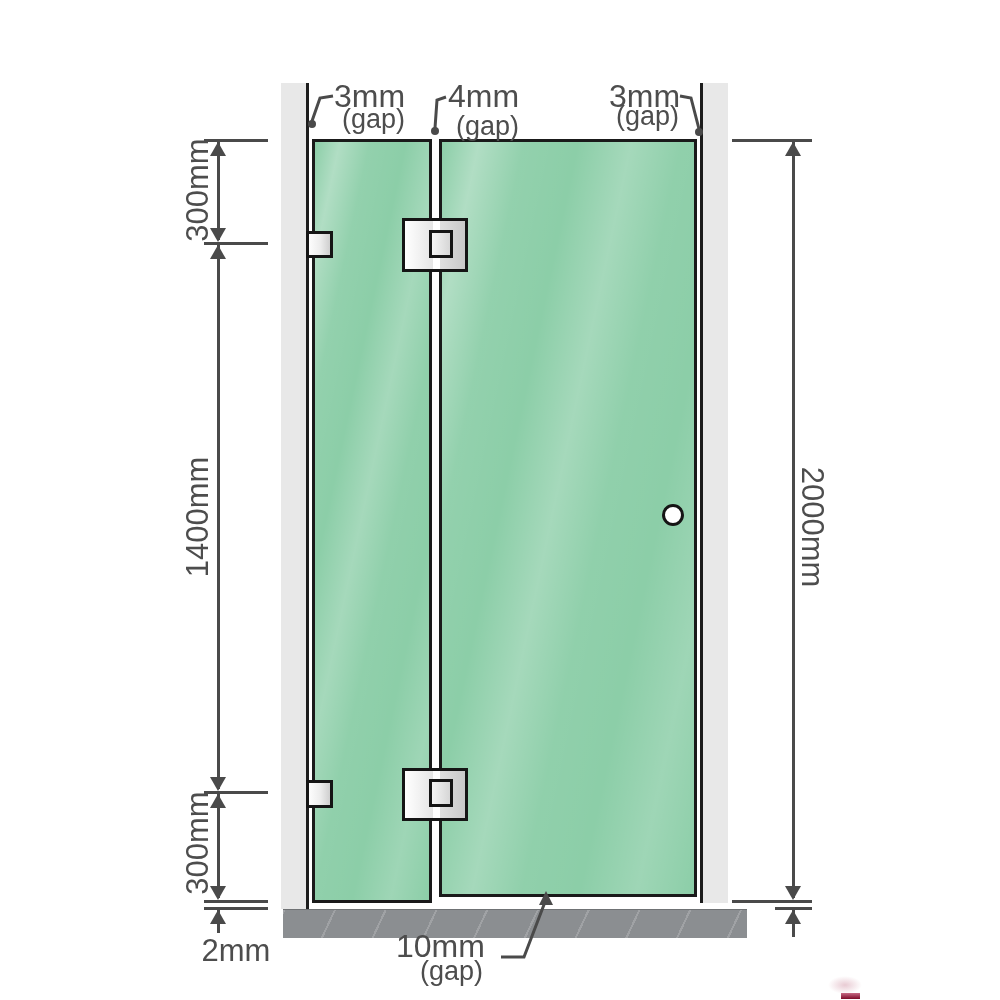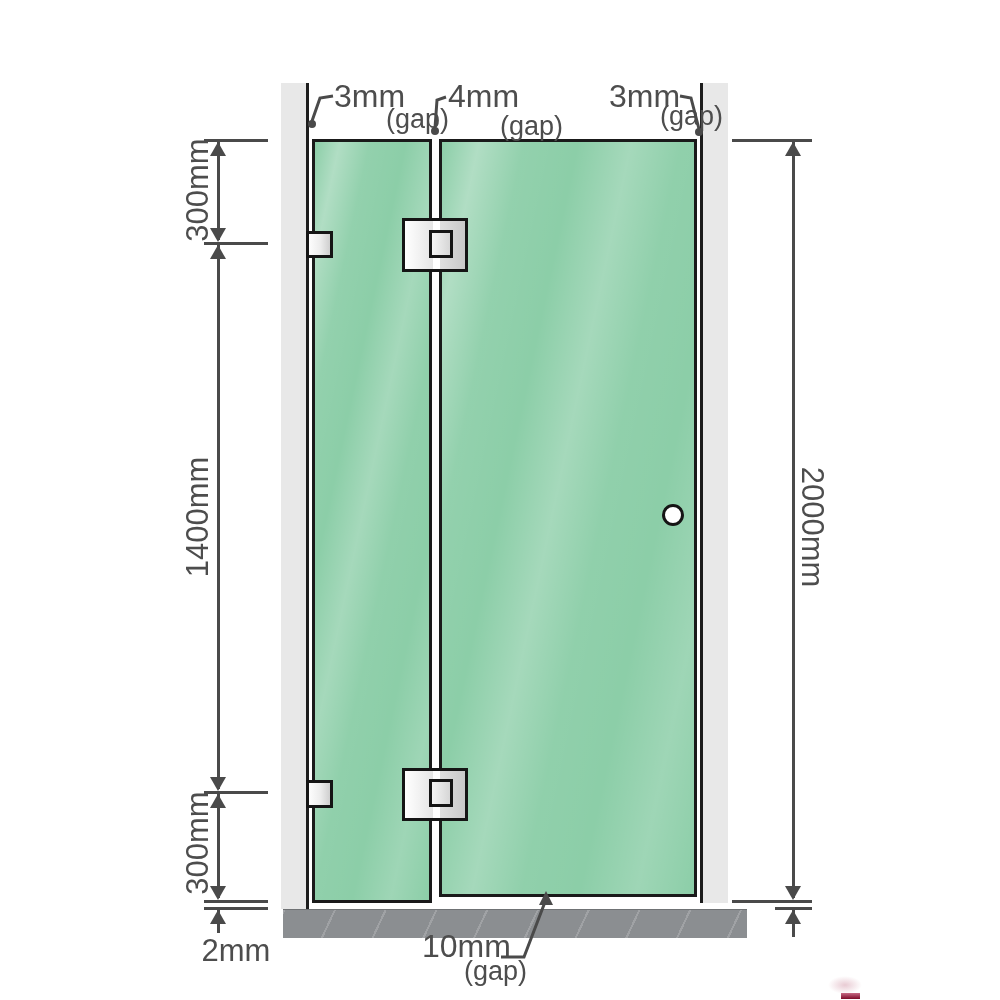--- a/index.html
+++ b/index.html
@@ -59,21 +59,21 @@
   
   .dim-label{width:0;height:0;overflow:visible;}
   .dim-label > span{
     position:absolute;white-space:nowrap;font-size:31px;color:#4d4d4d;
     transform:translate(-50%,-50%);display:block;
   }
   .dim-label.rot-ccw > span{transform:translate(-50%,-50%) rotate(-90deg);}
   .dim-label.rot-cw  > span{transform:translate(-50%,-50%) rotate(90deg);}
   
   .gap-value{font-size:32px;color:#4d4d4d;white-space:nowrap;line-height:1;}
-  .gap-note{font-size:27px;color:#4d4d4d;white-space:nowrap;line-height:1;margin-left:44px;}
+  .gap-note{font-size:27px;color:#4d4d4d;white-space:nowrap;line-height:1;}
   svg.overlay{position:absolute;left:0;top:0;pointer-events:none;}
   
   .wm-smudge{background:radial-gradient(ellipse at center, rgba(214,160,175,0.55), rgba(214,160,175,0) 70%);}
   .wm-red{background:linear-gradient(to bottom,#c76a85,#7c0a28);}
 </style>
 </head>
 <body>
 
 <div id="canvas">
 
@@ -152,21 +152,21 @@
 
   <div class="abs gap-value" style="left:334px;top:80px;">3mm</div>
   <div class="abs gap-note" style="left:342px;top:106px;">(gap)</div>
 
   <div class="abs gap-value" style="left:448px;top:80px;">4mm</div>
   <div class="abs gap-note" style="left:456px;top:113px;">(gap)</div>
 
   <div class="abs gap-value" style="left:609px;top:80px;">3mm</div>
   <div class="abs gap-note" style="left:616px;top:103px;">(gap)</div>
 
-  <div class="abs gap-value" style="left:422px;top:930px;">10mm</div>
+  <div class="abs gap-value" style="left:396px;top:930px;">10mm</div>
   <div class="abs gap-note" style="left:420px;top:958px;">(gap)</div>
 
   <svg class="overlay" width="1000" height="1000" viewBox="0 0 1000 1000">
     <path d="M333,96 L320,98 L312,121" fill="none" stroke="#4a4a4a" stroke-width="3"></path>
     <circle cx="312" cy="124" r="4" fill="#4a4a4a"></circle>
     <path d="M446,97 L437,100 L435,128" fill="none" stroke="#4a4a4a" stroke-width="3"></path>
     <circle cx="435" cy="131" r="4" fill="#4a4a4a"></circle>
     <path d="M680,96 L691,98 L699,129" fill="none" stroke="#4a4a4a" stroke-width="3"></path>
     <circle cx="699" cy="132" r="4" fill="#4a4a4a"></circle>
     <path d="M501,957 L524,957 L545,902" fill="none" stroke="#4a4a4a" stroke-width="3"></path>

